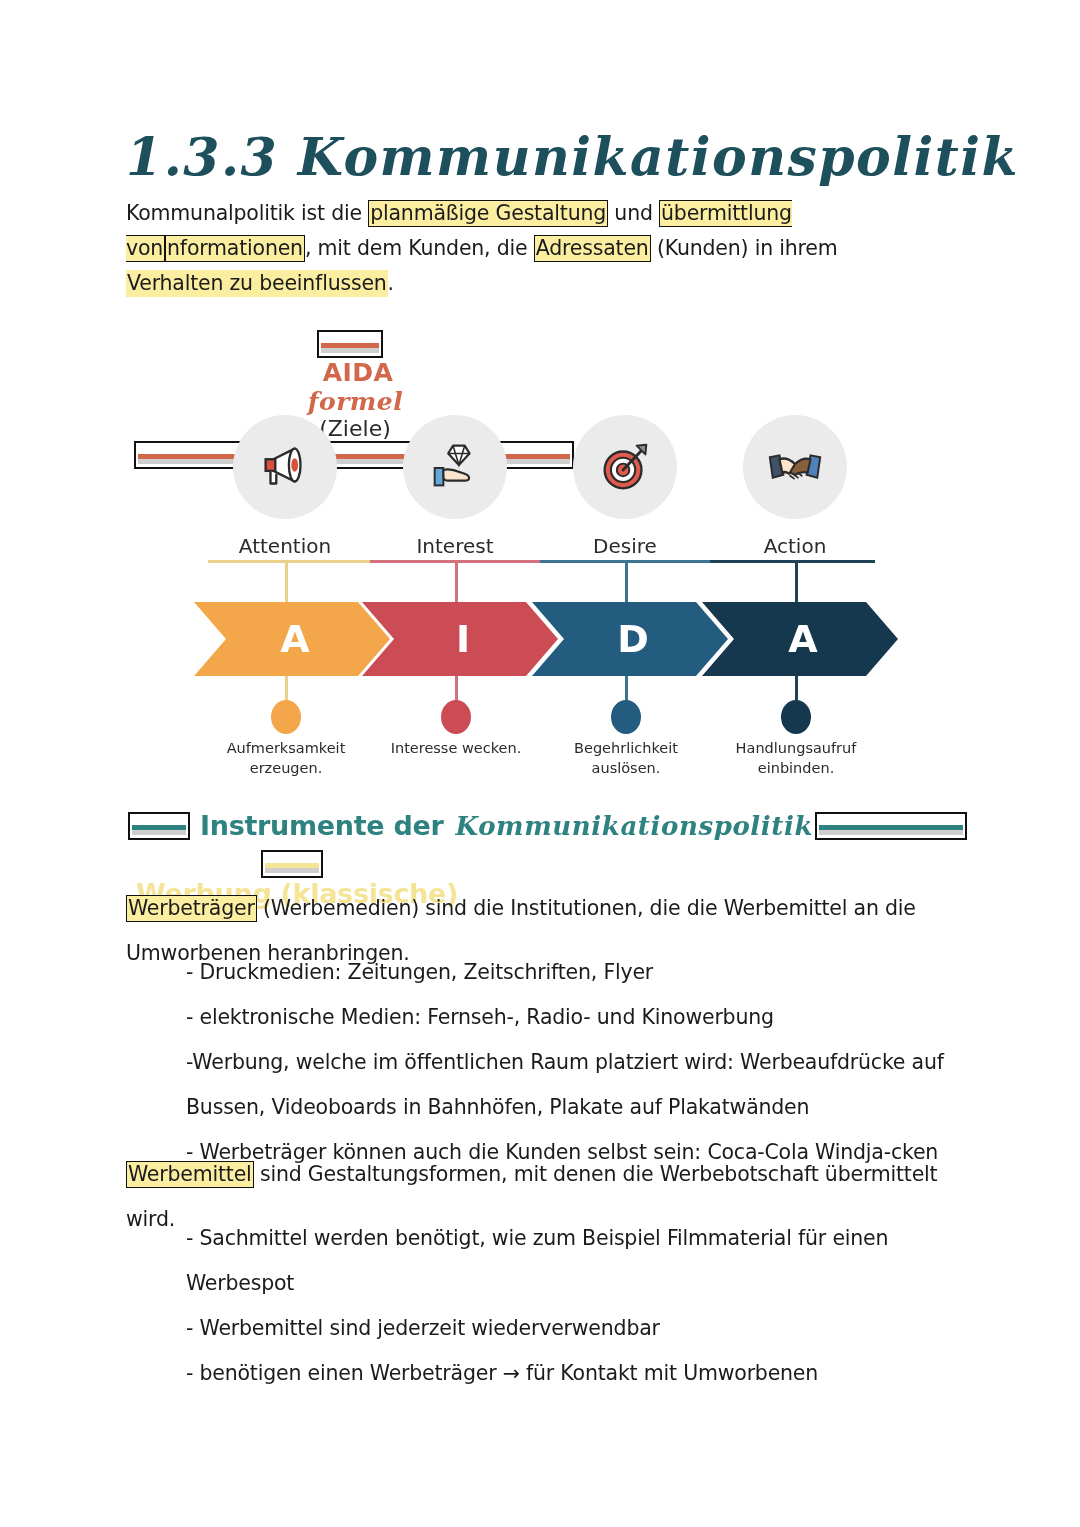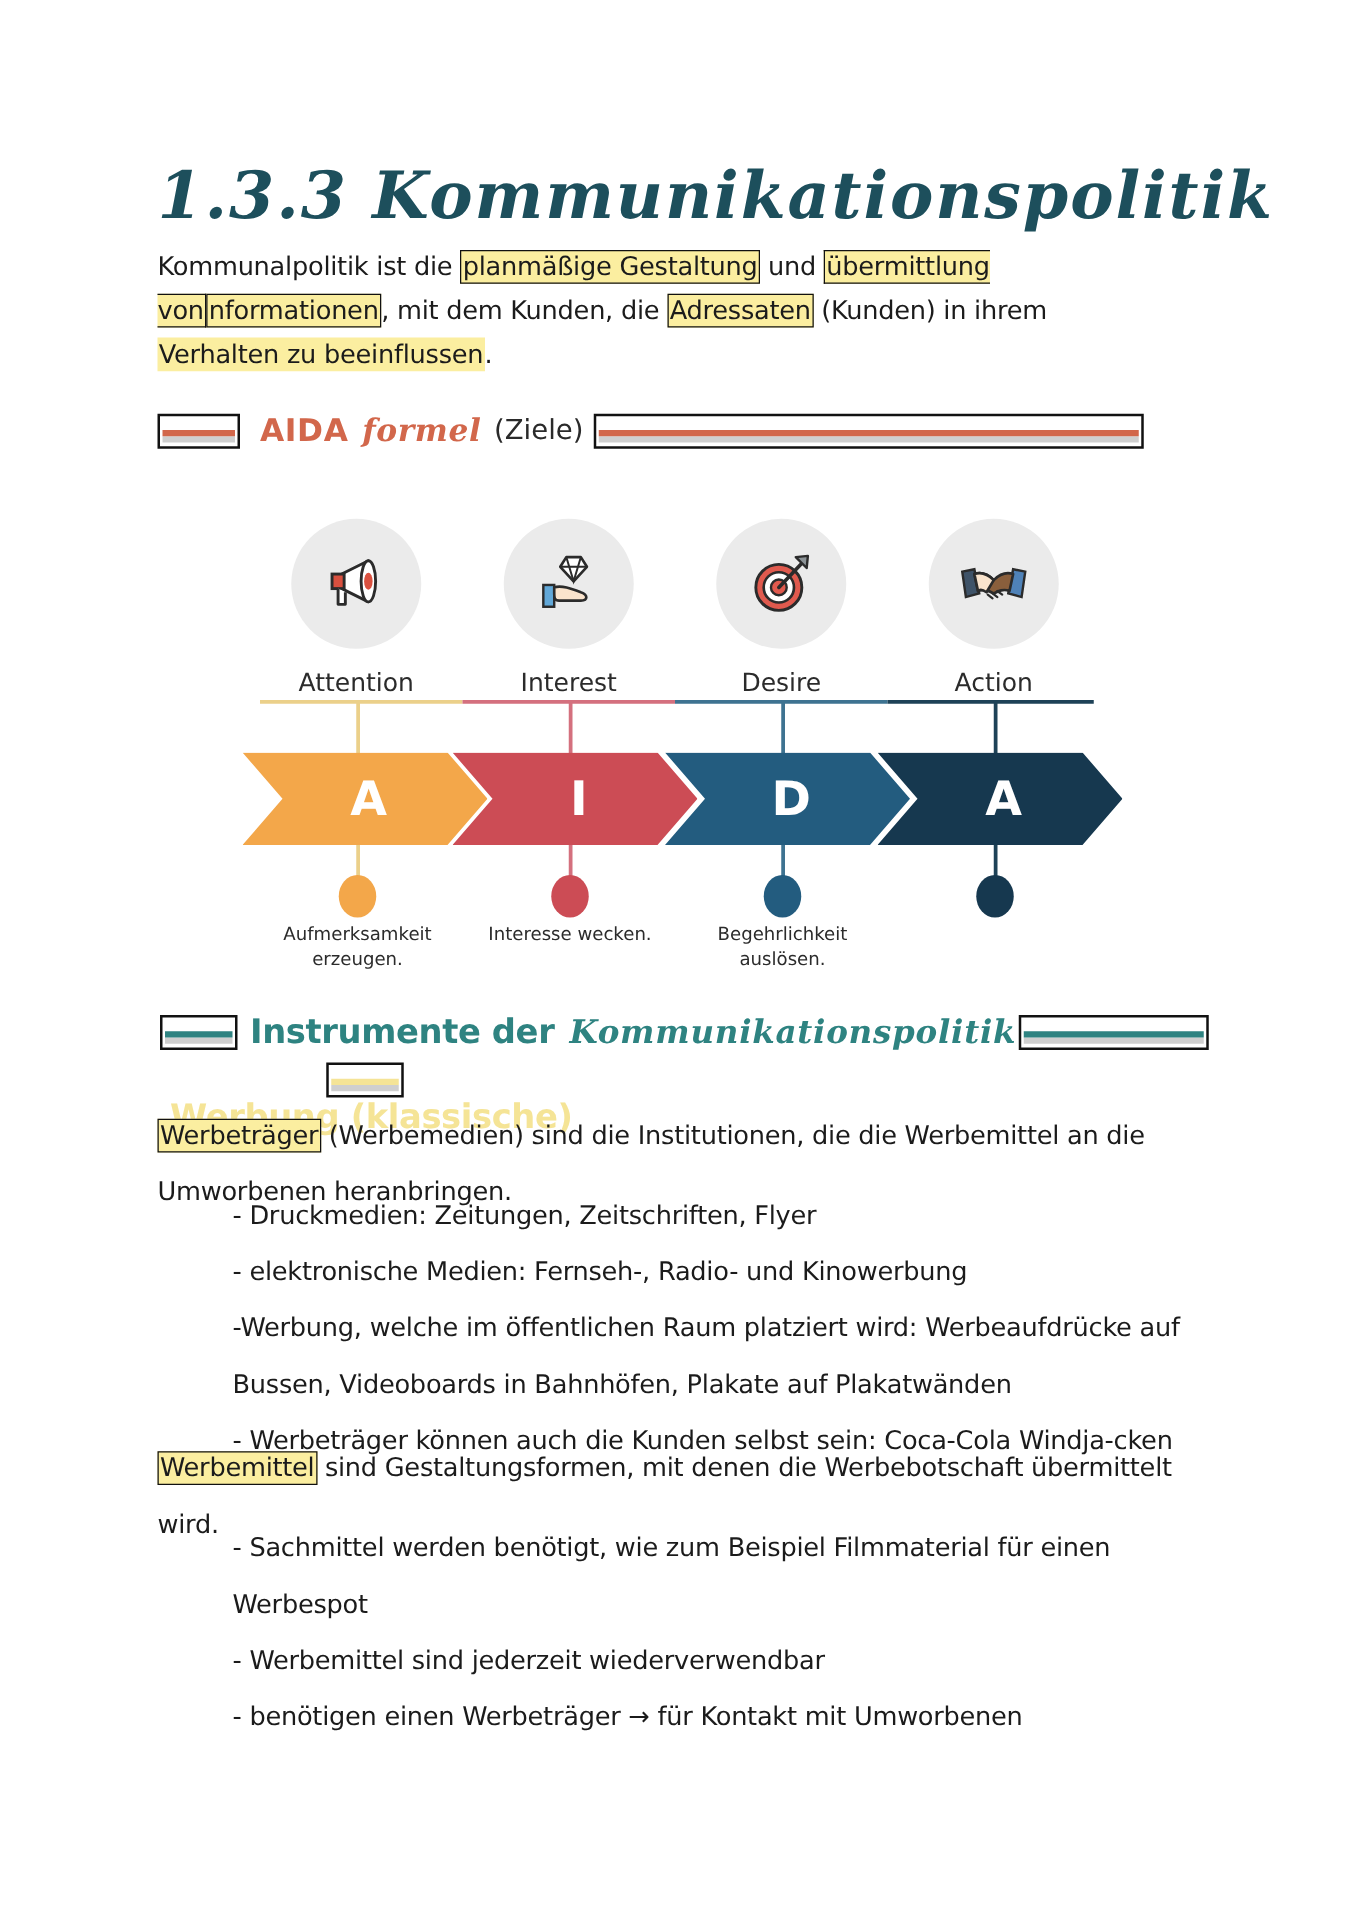--- a/index.html
+++ b/index.html
@@ -80,21 +80,21 @@
   }
   .bar-box .shadow {
     position: absolute;
     left: 2px;
     right: 2px;
     height: 5px;
     background: #cfcfcf;
   }
 
   
-  #aida-head { left: 126px; top: 330px; }
+  #aida-head { left: 126px; top: 330px; flex-direction: column; }
   #aida-head .bar-box { width: 66px; height: 28px; }
   #aida-head .aida-word {
     font-family: "DejaVu Sans", sans-serif;
     font-weight: 700;
     font-size: 25px;
     color: #d2674b;
     margin-left: 16px;
     letter-spacing: 0.5px;
   }
   #aida-head .formel-word {
@@ -383,20 +383,21 @@
     </div>
 
     <div class="dot" style="left:71px;background:#F3A74A;"></div>
     <div class="dot" style="left:241px;background:#CC4C55;"></div>
     <div class="dot" style="left:411px;background:#235C7F;"></div>
     <div class="dot" style="left:581px;background:#16384F;"></div>
 
     <div class="bottom-caption" style="left:1px;">Aufmerksamkeit erzeugen.</div>
     <div class="bottom-caption" style="left:171px;">Interesse wecken.</div>
     <div class="bottom-caption" style="left:341px;">Begehrlichkeit auslösen.</div>
+    <div class="bottom-caption" style="left:511px;">Handlungsaufruf einbinden.</div>
   </div>
 
   <div class="sec-head" id="instr-head">
     <span class="bar-box">
       <span class="shadow" style="bottom:3px;"></span>
       <span class="line" style="bottom:8px;background:#2e8381;"></span>
     </span>
     <span class="instr-word">Instrumente der</span>
     <span class="kp-word">Kommunikationspolitik</span>
     <span class="bar-box tail">

